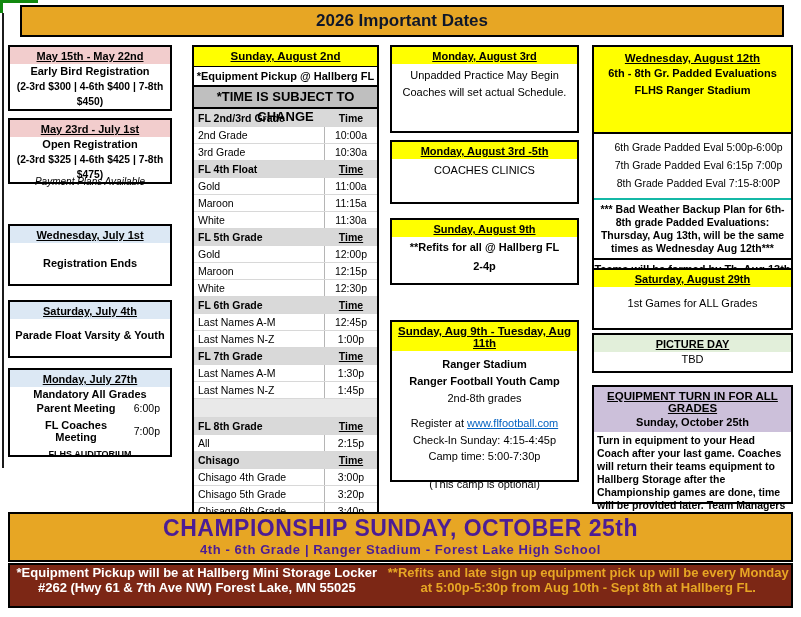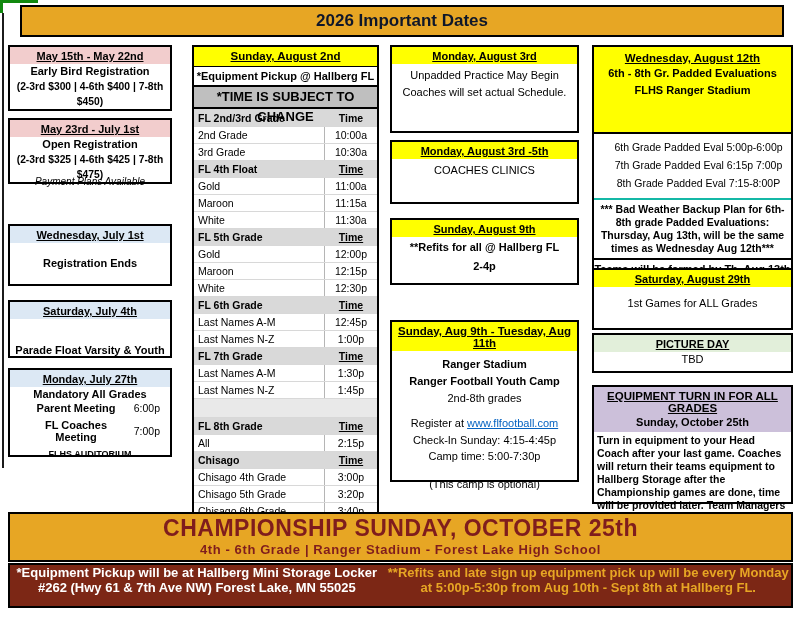--- a/index.html
+++ b/index.html
@@ -48,21 +48,21 @@
   
   .rcol .box{left:592px;width:201px;}
   .evals-yellow{background:#FFFF00;border-bottom:2px solid #000;padding:2px 0 16px 0;}
   .evals-row{font-size:10.5px;line-height:16px;margin-top:2px;padding-left:12px;}
   .badweather{border-top:2px solid #14b8a6;border-bottom:2px solid #000;font-size:10.5px;font-weight:bold;
               line-height:13px;padding:3px 2px;margin-top:4px;}
   .teamsrow{font-size:11px;font-weight:bold;line-height:18px;}
   .equip-body{font-size:10.5px;font-weight:bold;text-align:left;line-height:13px;padding:2px 3px;}
   
   .gold-banner{position:absolute;left:8px;top:512px;width:785px;height:50px;background:#E7A624;
-               border:2px solid #000;box-sizing:border-box;text-align:center;color:#7f1d1d;}
+               border:2px solid #000;box-sizing:border-box;text-align:center;color:#4c1d95;}
   .gold-banner .big{font-size:23px;font-weight:bold;line-height:28px;letter-spacing:0.5px;}
   .gold-banner .small{font-size:13px;font-weight:bold;letter-spacing:0.6px;}
   .red-banner{position:absolute;left:8px;top:563px;width:785px;height:45px;background:#7C2715;
               border:2px solid #000;box-sizing:border-box;text-align:center;display:flex;
               justify-content:center;gap:2px;}
   .red-banner .w{color:#fff;font-size:13px;font-weight:bold;}
   .red-banner .g{color:#E7A624;font-size:13px;font-weight:bold;}
 </style>
 </head>
 <body>
@@ -90,21 +90,21 @@
     </div>
     <div class="note" style="top:176px;">Payment Plans Available</div>
 
     <div class="box" style="top:224px;height:62px;">
       <div class="box-h blue u">Wednesday, July 1st</div>
       <div class="bl" style="padding-top:13px;">Registration Ends</div>
     </div>
 
     <div class="box" style="top:300px;height:58px;">
       <div class="box-h blue u">Saturday, July 4th</div>
-      <div class="bl" style="padding-top:24px;">Parade Float Varsity &amp; Youth</div>
+      <div class="bl" style="padding-top:9px;">Parade Float Varsity &amp; Youth</div>
     </div>
 
     <div class="box" style="top:368px;height:89px;">
       <div class="box-h blue u">Monday, July 27th</div>
       <div class="bl" style="text-align:center;">Mandatory All Grades</div>
       <div class="meetrow">
         <span class="ml">Parent Meeting</span>
         <span class="mt">6:00p</span>
       </div>
       <div class="meetrow" style="margin-top:5px;">

